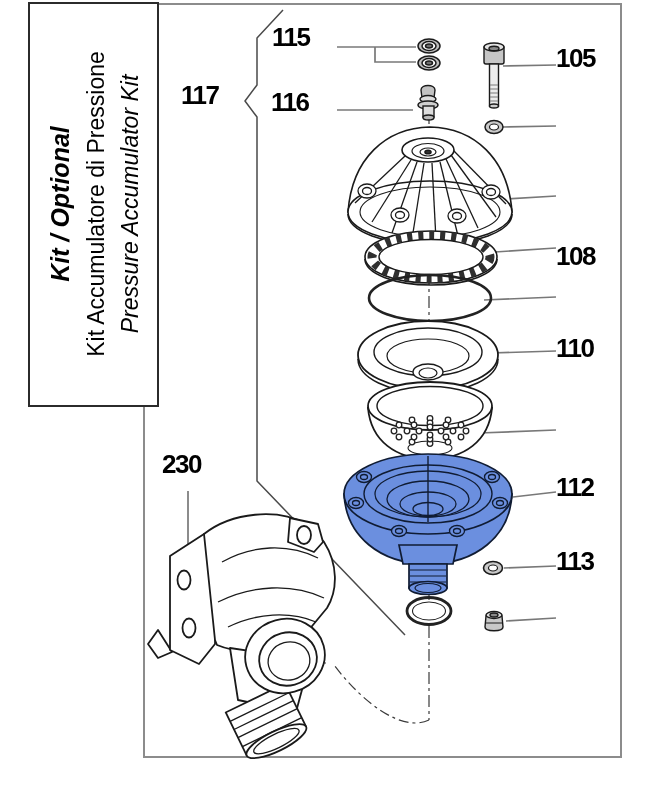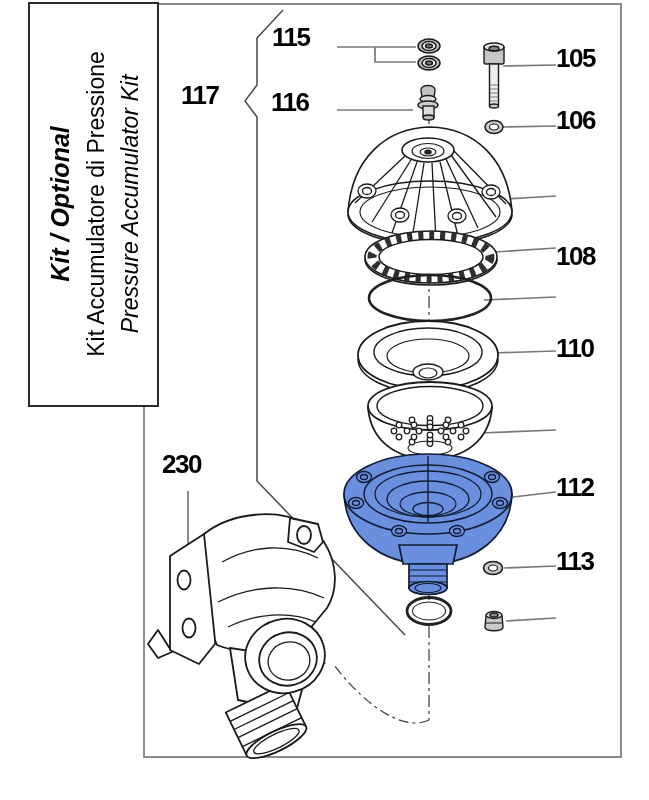--- a/index.html
+++ b/index.html
@@ -255,21 +255,20 @@
   </g>
 </svg>
 
 <div class="kit-box">
   <div class="kit-line l1">Kit / Optional</div>
   <div class="kit-line l2">Kit Accumulatore di Pressione</div>
   <div class="kit-line l3">Pressure Accumulator Kit</div>
 </div>
 
 <div class="plabel" style="left:556px;top:45px">105</div>
-<div class="plabel" style="left:556px;top:107px">106</div>
 <div class="plabel" style="left:556px;top:243px">108</div>
 <div class="plabel" style="left:556px;top:335px">110</div>
 <div class="plabel" style="left:556px;top:474px">112</div>
 <div class="plabel" style="left:556px;top:548px">113</div>
 <div class="plabel" style="left:272px;top:24px">115</div>
 <div class="plabel" style="left:271px;top:89px">116</div>
 <div class="plabel" style="left:181px;top:82px">117</div>
 <div class="plabel" style="left:162px;top:451px">230</div>
 
 </div>

